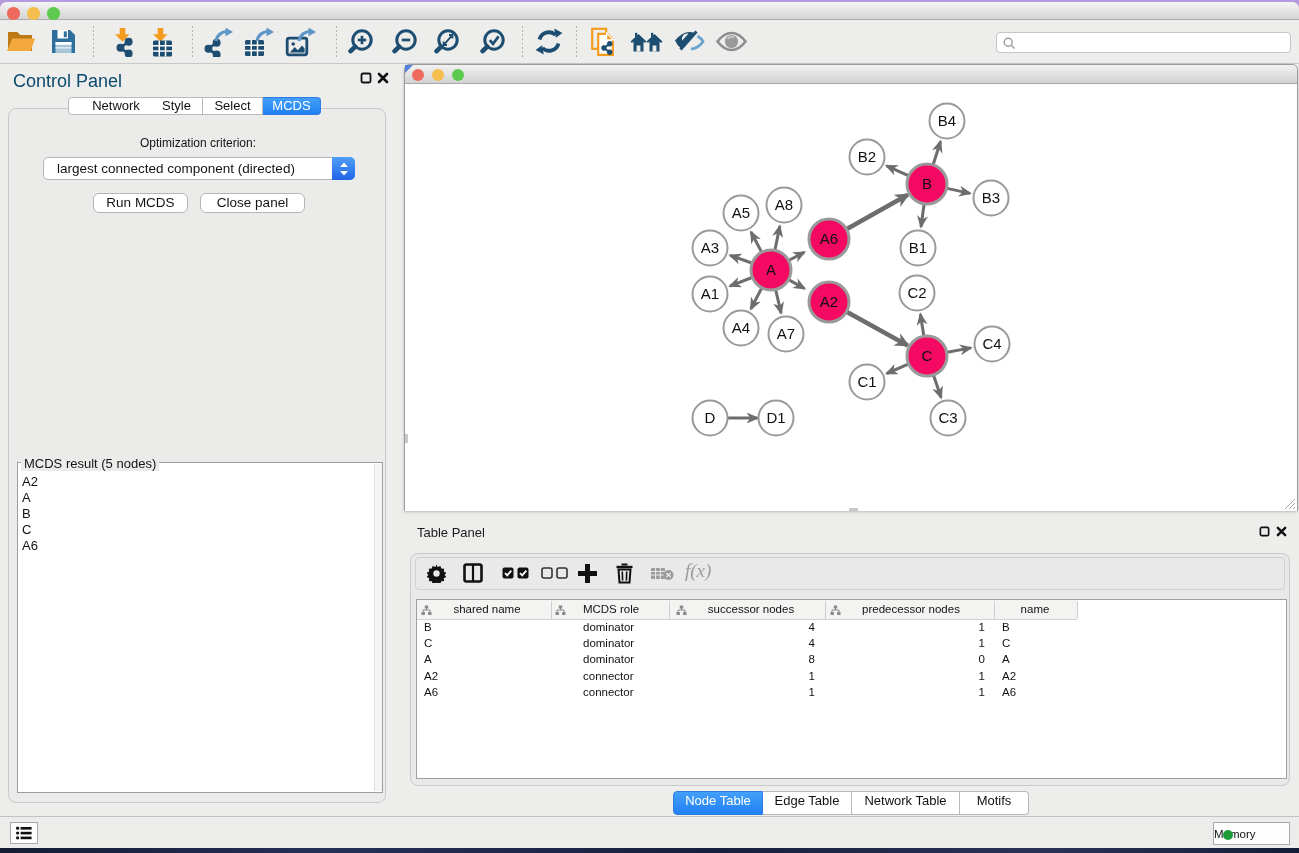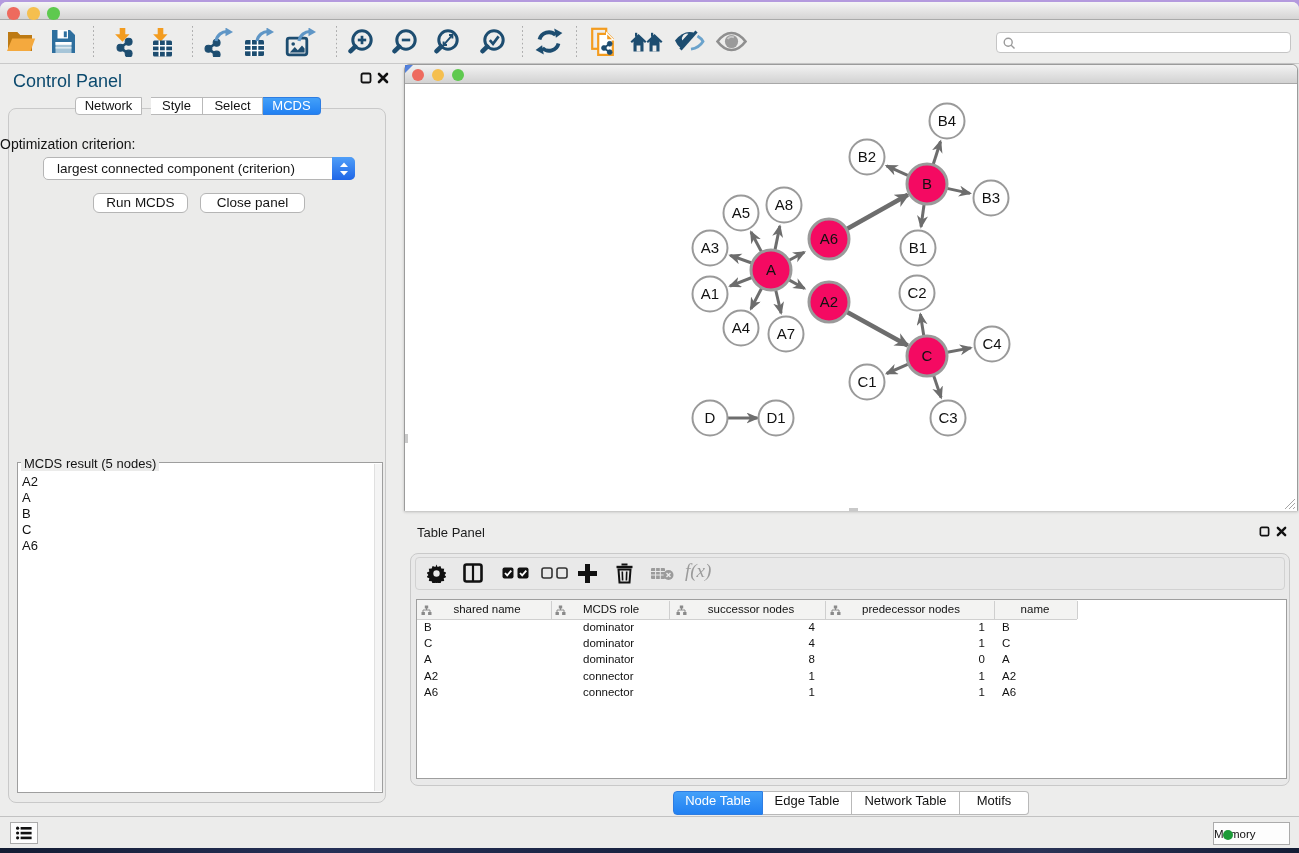--- a/index.html
+++ b/index.html
@@ -15,21 +15,21 @@
   background-image:linear-gradient(#ababab 1.5px, transparent 1.5px); background-size:1px 4.2px; }
 #search { position:absolute; left:996px; top:32px; width:295px; height:21px; background:#fff;
   border:1px solid #c5c5c5; border-radius:4px; }
 #cp-title { position:absolute; left:13px; top:71px; font-size:18px; color:#0c4a6e; }
 #cp-box { position:absolute; left:8px; top:108px; width:378px; height:695px;
   border:1px solid #c9c9c9; border-radius:8px; background:#ebebea; }
 .ctab { position:absolute; top:97px; height:18px; background:#fff; border:1px solid #b9b9b9;
   border-left:none; font-size:13px; text-align:center; line-height:16px; color:#111; z-index:5; }
 .ctab.first { border-left:1px solid #b9b9b9; border-radius:4px 0 0 4px; }
 .ctab.sel { background:linear-gradient(#43a0f9,#2180f2); color:#fff; border-color:#2e7de2; border-radius:0 4px 4px 0; }
-#opt-label { position:absolute; left:0px; top:136px; width:396px; font-size:14px; color:#141414; }
+#opt-label { position:absolute; left:0px; top:136px; width:396px; text-align:center; font-size:12px; color:#141414; }
 #dropdown { position:absolute; left:43px; top:157px; width:312px; height:23px; background:#fff;
   border:1px solid #b5b5b5; border-radius:5px; }
 #dropdown .txt { position:absolute; left:13px; top:3px; font-size:13.5px; color:#141414; }
 #dropdown .step { position:absolute; right:-1px; top:-1px; width:23px; height:23px;
   background:linear-gradient(#4f9ef8,#1f66e7); border-radius:0 5px 5px 0; }
 .btn { position:absolute; height:20px; background:#fff; border:1px solid #b5b5b5; border-radius:6px;
   font-size:13.5px; text-align:center; line-height:18px; color:#141414; }
 #mcds-box { position:absolute; left:17px; top:462px; width:366px; height:331px; border:1px solid #9e9e9e; background:#fff; }
 #mcds-sb { position:absolute; left:374px; top:464px; width:8px; height:327px; background:#f4f4f4; border-left:1px solid #e0e0e0; }
 #mcds-label { position:absolute; left:21px; top:456px; background:#ebebea; padding:0 3px; font-size:13px; color:#141414; z-index:3; }
@@ -227,27 +227,27 @@
   </svg>
 
 <div id="cp-title">Control Panel</div>
 <svg style="position:absolute;left:360px;top:72px" width="12" height="12" viewBox="0 0 12 12">
   <rect x="1.5" y="1.5" width="9" height="9" rx="1.5" fill="none" stroke="#111" stroke-width="1.8"></rect>
   </svg>
 <svg style="position:absolute;left:377px;top:72px" width="12" height="12" viewBox="0 0 12 12">
   <path d="M2,2 L10,10 M10,2 L2,10" stroke="#111" stroke-width="2.6" stroke-linecap="round"></path>
   </svg>
 <div id="cp-box"></div>
-<div class="ctab first" style="left:75px;width:67px">Network</div>
+<div class="ctab first" style="left:68px;width:96px">Network</div>
 <div class="ctab" style="left:151px;width:52px">Style</div>
 <div class="ctab" style="left:203px;width:60px">Select</div>
 <div class="ctab sel" style="left:263px;width:58px">MCDS</div>
 <div id="opt-label">Optimization criterion:</div>
 <div id="dropdown">
-    <span class="txt">largest connected component (criterion)</span>
+    <span class="txt">largest connected component (directed)</span>
   <div class="step">
       <svg width="12" height="18" viewBox="0 0 12 18" style="position:absolute;left:5.5px;top:2.5px">
     <path d="M2,7 L6,2.5 L10,7 z" fill="#fff"></path>
         <path d="M2,11 L6,15.5 L10,11 z" fill="#fff"></path>
       </svg>
     </div>
 </div>
 <div class="btn" style="left:93px;top:193px;width:95px">Run MCDS</div>
 <div class="btn" style="left:200px;top:193px;width:105px">Close panel</div>
 <div id="mcds-box"></div>

